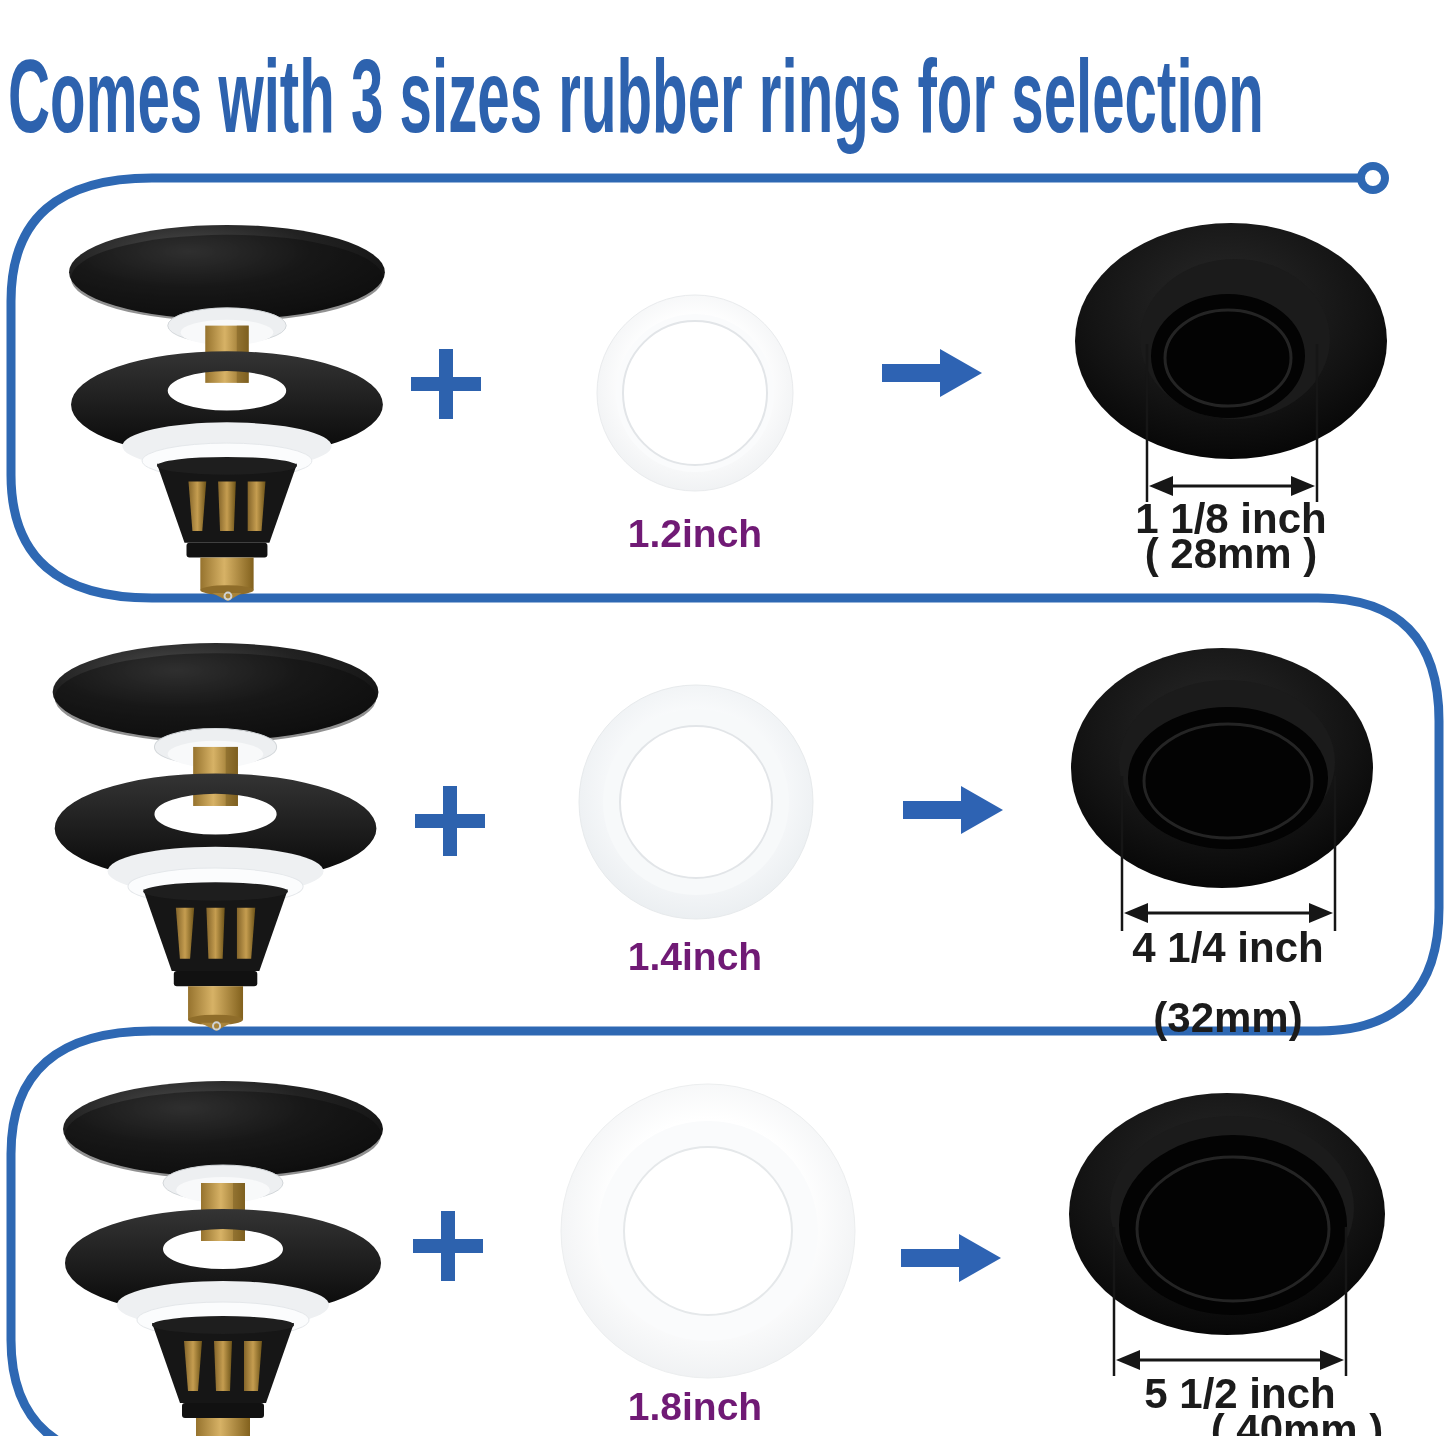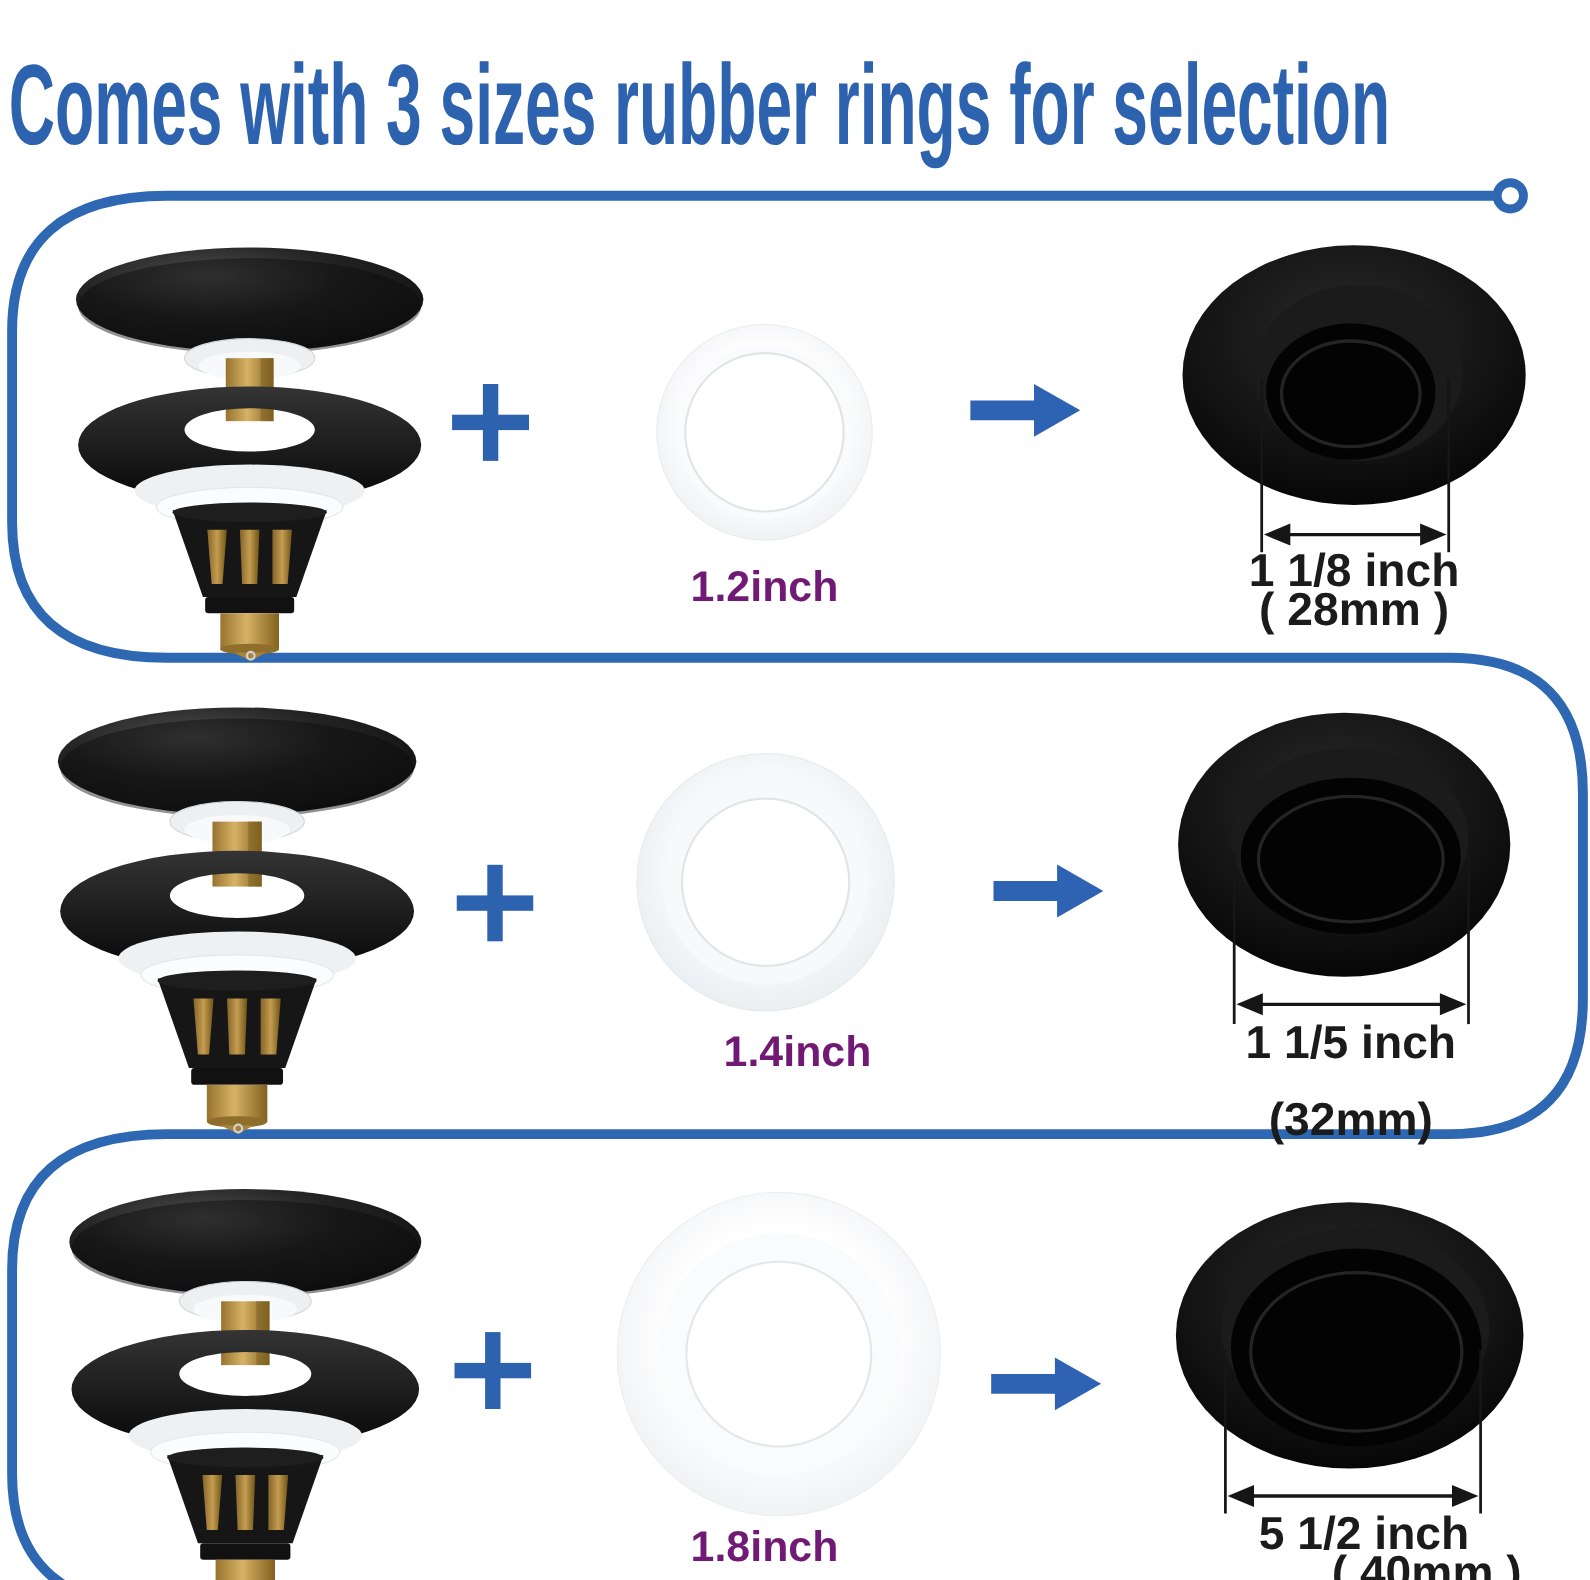--- a/index.html
+++ b/index.html
@@ -151,40 +151,40 @@
     <svg class="abs" style="left:415px;top:745px" width="70" height="70" viewBox="0 0 70 70">
       <rect class="plus-shape" x="28" y="0" width="14" height="70"></rect>
       <rect class="plus-shape" x="0" y="28" width="70" height="14"></rect>
     </svg>
 
     <svg class="abs" style="left:576px;top:641px" width="240" height="240" viewBox="0 0 240 240">
       <circle cx="120" cy="120" r="117" fill="url(#gRing2)" stroke="#e7eaec" stroke-width="1"></circle>
       <circle cx="120" cy="120" r="93" fill="#f7f9fa"></circle>
       <circle cx="120" cy="120" r="76" fill="#ffffff" stroke="#e2e5e8" stroke-width="2"></circle>
     </svg>
-    <div class="ring-label" style="left:600px;top:896px">1.4inch</div>
+    <div class="ring-label" style="left:570px;top:896px">1.4inch</div>
 
     <svg class="abs" style="left:903px;top:741px" width="100" height="56" viewBox="0 0 100 56">
       <polygon class="arrow-shape" points="0,19 58,19 58,4 100,28 58,52 58,37 0,37"></polygon>
     </svg>
 
     <svg class="abs" style="left:1065px;top:600px" width="340" height="300" viewBox="0 0 340 300">
       <ellipse cx="157" cy="127" rx="151" ry="120" fill="url(#gHole)"></ellipse>
       <ellipse cx="162" cy="121" rx="108" ry="82" fill="#1b1b1b"></ellipse>
       <ellipse cx="163" cy="137" rx="100" ry="71" fill="#030303"></ellipse>
       <ellipse cx="163" cy="140" rx="84" ry="57" fill="none" stroke="#242424" stroke-width="3"></ellipse>
       <g fill="#161616" stroke="#161616">
         <line x1="57" y1="135" x2="57" y2="290" stroke-width="2.5"></line>
         <line x1="270" y1="135" x2="270" y2="290" stroke-width="2.5"></line>
         <line x1="65" y1="272" x2="262" y2="272" stroke-width="3"></line>
         <polygon points="59,272 83,262 83,282" stroke="none"></polygon>
         <polygon points="268,272 244,262 244,282" stroke="none"></polygon>
       </g>
     </svg>
-    <div class="dim-label" style="left:1078px;top:884px">1 1/5 inch</div>
+    <div class="dim-label" style="left:1078px;top:884px">4 1/4 inch</div>
     <div class="dim-label" style="left:1078px;top:954px">(32mm)</div>
   </div>
 
   <div>
     <svg class="abs" style="left:48px;top:1036px" width="345" height="385" viewBox="0 0 345 385">
         <use href="#stopper"></use>
       </svg>
 
     <svg class="abs" style="left:413px;top:1170px" width="70" height="70" viewBox="0 0 70 70">
       <rect class="plus-shape" x="28" y="0" width="14" height="70"></rect>

